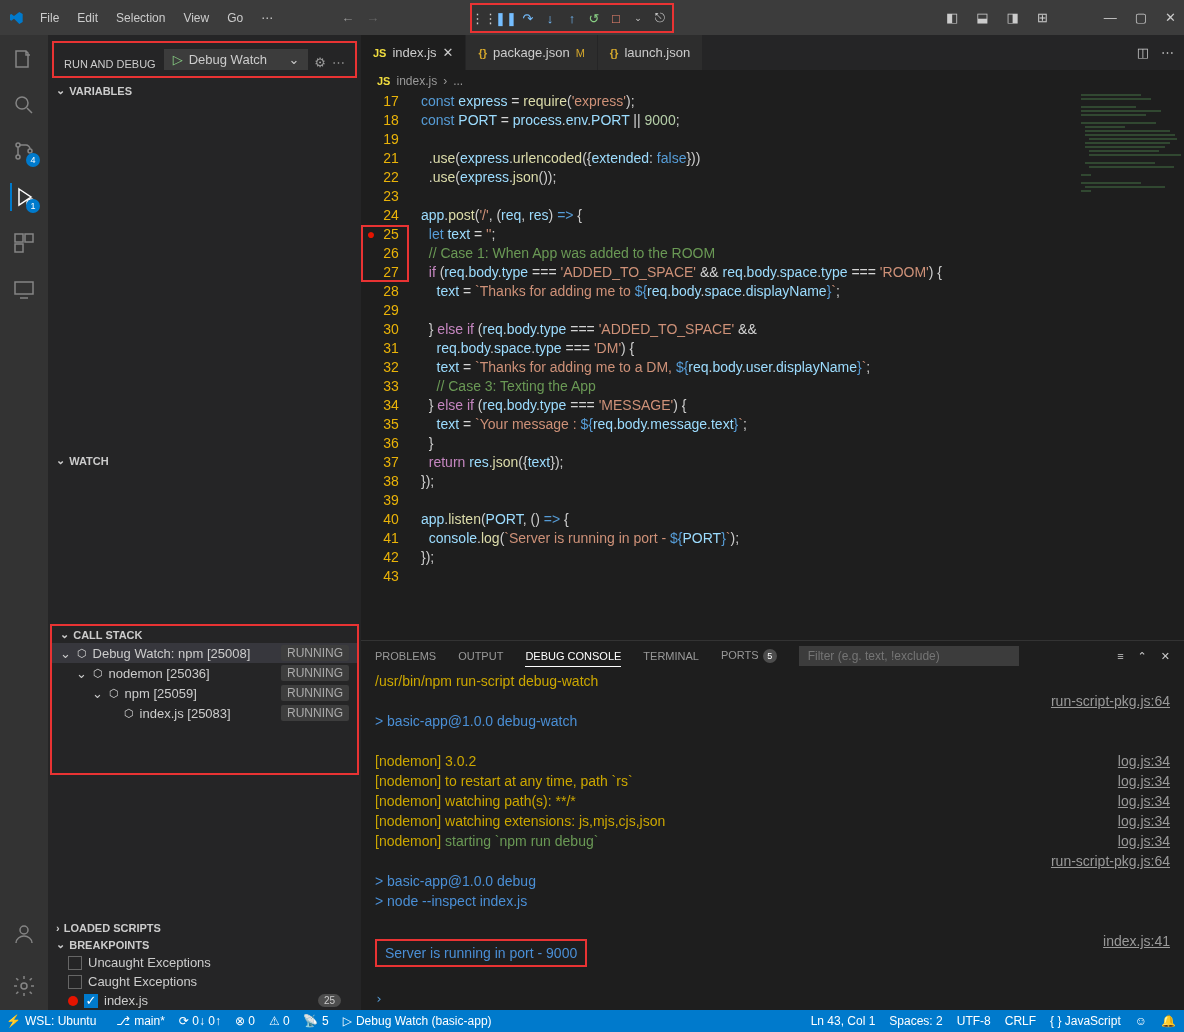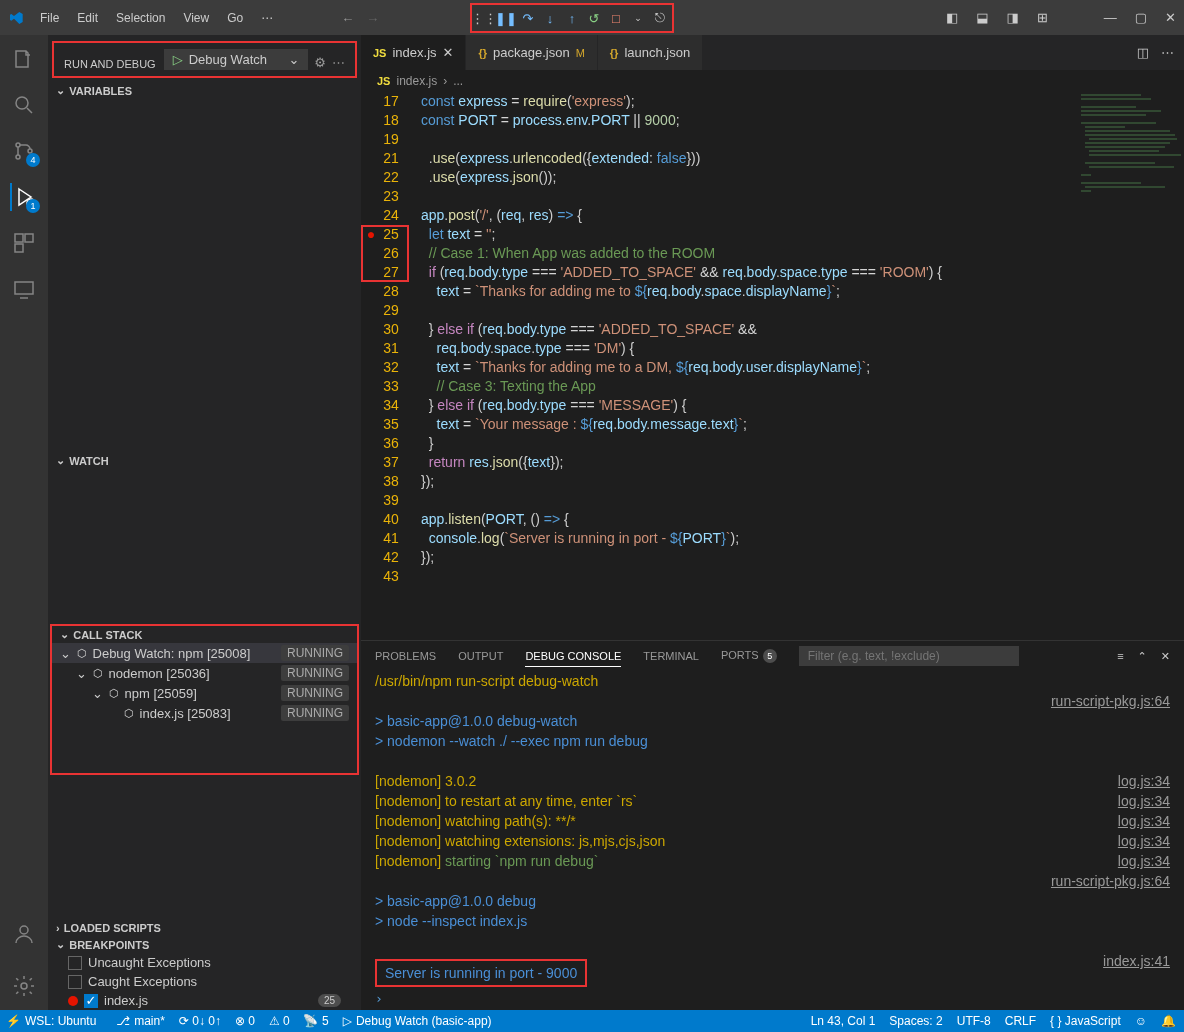--- a/index.html
+++ b/index.html
@@ -483,31 +483,28 @@
               <span class="console-text yellow-text">/usr/bin/npm run-script debug-watch</span>
             </div>
             <div class="console-line">
               <span class="console-text">&nbsp;</span>
               <span class="console-src">run-script-pkg.js:64</span>
             </div>
             <div class="console-line">
               <span class="console-text blue-text">&gt; basic-app@1.0.0 debug-watch</span>
             </div>
             <div class="console-line">
-              <span class="console-text blue-text">&gt; nodemon --watch ./ --exec npm run debug</span>
-            </div>
-            <div class="console-line">
               <span class="console-text">&nbsp;</span>
             </div>
             <div class="console-line">
               <span class="console-text yellow-text"><span style="color:#cca700">[nodemon]</span><span> 3.0.2</span></span>
               <span class="console-src">log.js:34</span>
             </div>
             <div class="console-line">
-              <span class="console-text yellow-text"><span style="color:#cca700">[nodemon]</span><span> to restart at any time, enter `rs`</span></span>
+              <span class="console-text yellow-text"><span style="color:#cca700">[nodemon]</span><span> to restart at any time, path `rs`</span></span>
               <span class="console-src">log.js:34</span>
             </div>
             <div class="console-line">
               <span class="console-text yellow-text"><span style="color:#cca700">[nodemon]</span><span> watching path(s): **/*</span></span>
               <span class="console-src">log.js:34</span>
             </div>
             <div class="console-line">
               <span class="console-text yellow-text"><span style="color:#cca700">[nodemon]</span><span> watching extensions: js,mjs,cjs,json</span></span>
               <span class="console-src">log.js:34</span>
             </div>

